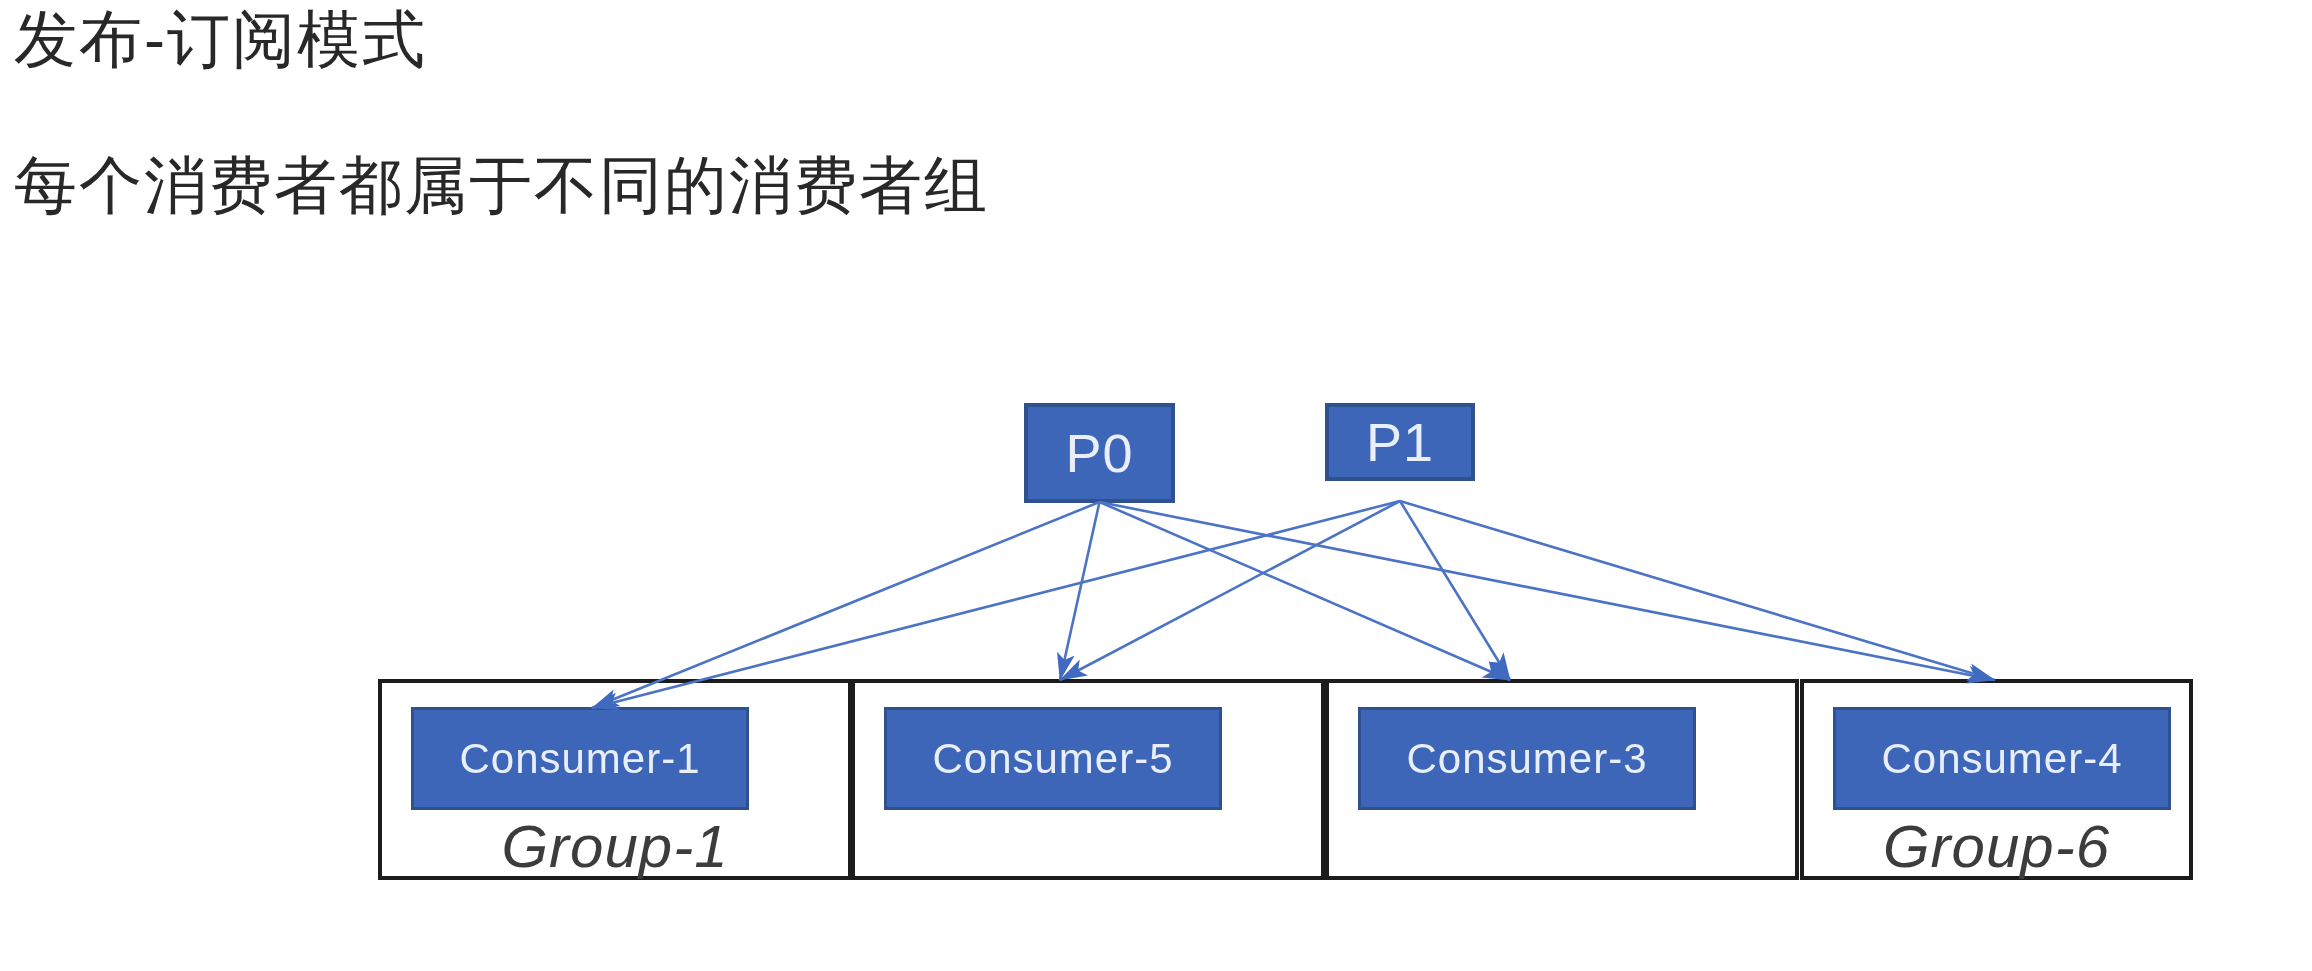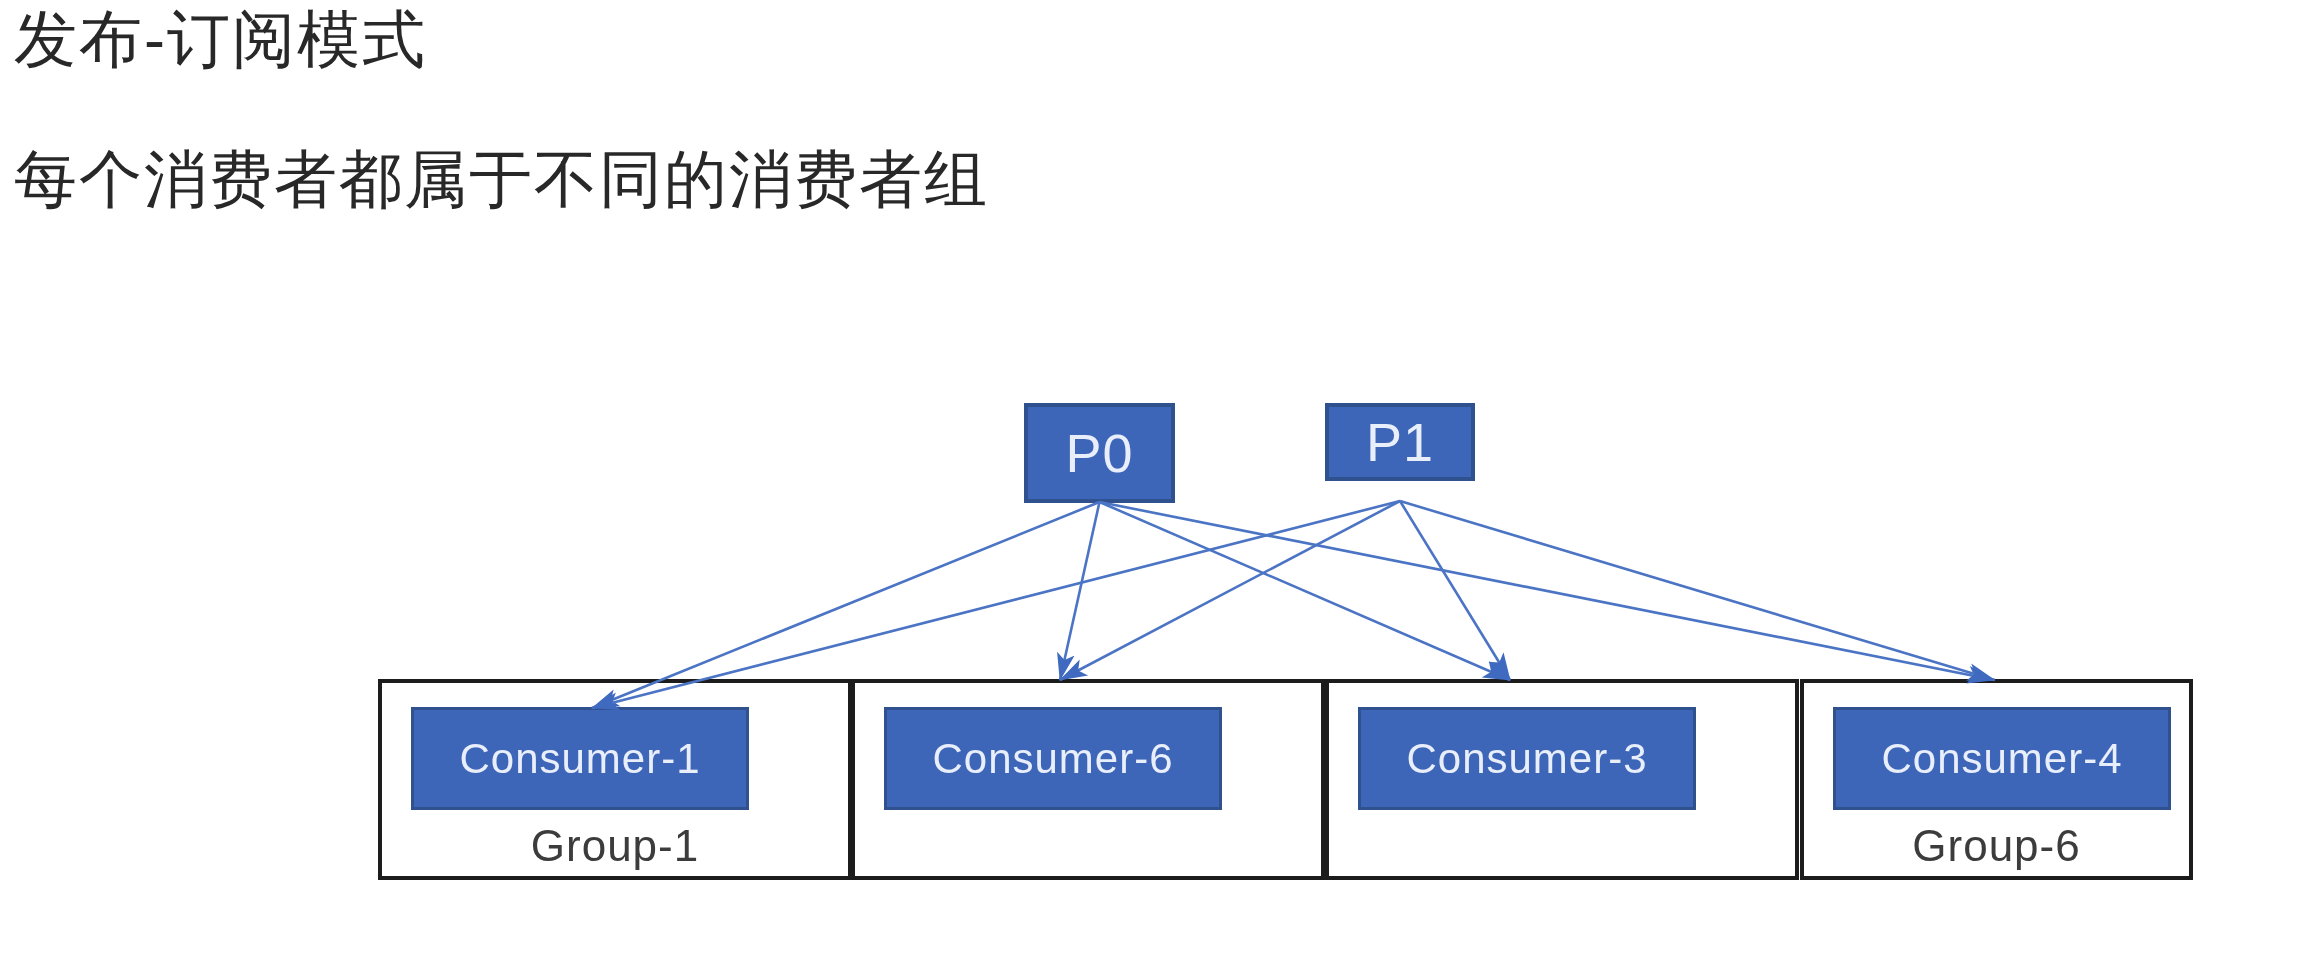--- a/index.html
+++ b/index.html
@@ -21,21 +21,21 @@
     top: 2px;
     font-size: 63px;
     line-height: 1.18;
     letter-spacing: 2px;
     color: var(--heading, #282828);
     white-space: nowrap;
   }
   .subtitle {
     position: absolute;
     left: 14px;
-    top: 142px;
+    top: 148px;
     font-size: 63px;
     line-height: 1.18;
     letter-spacing: 2px;
     color: var(--heading, #282828);
     white-space: nowrap;
   }
   .pnode {
     position: absolute;
     box-sizing: border-box;
     background: var(--node-fill, #3e66b8);
@@ -80,23 +80,24 @@
   }
   .glabel {
     position: absolute;
     left: 0;
     right: 0;
     top: 133px;
     bottom: 0;
     display: flex;
     align-items: center;
     justify-content: center;
-    font-size: 44px;
+    font-size: 60px;
     color: var(--group-text, #3c3c3c);
     letter-spacing: 1px;
+    font-style: italic;
   }
   #edges {
     position: absolute;
     left: 0;
     top: 0;
     width: 2312px;
     height: 971px;
     pointer-events: none;
     z-index: 5;
   }
@@ -118,21 +119,21 @@
 
   <div class="gbox" id="group-G1">
     <div class="cnode" id="cnode-G1">
       <span>Consumer-1</span>
     </div>
     <div class="glabel">Group-1</div>
   </div>
 
   <div class="gbox" id="group-G2">
     <div class="cnode" id="cnode-G2">
-      <span>Consumer-6</span>
+      <span>Consumer-5</span>
     </div>
   </div>
 
   <div class="gbox" id="group-G3">
     <div class="cnode" id="cnode-G3">
       <span>Consumer-3</span>
     </div>
   </div>
 
   <div class="gbox" id="group-G4">

